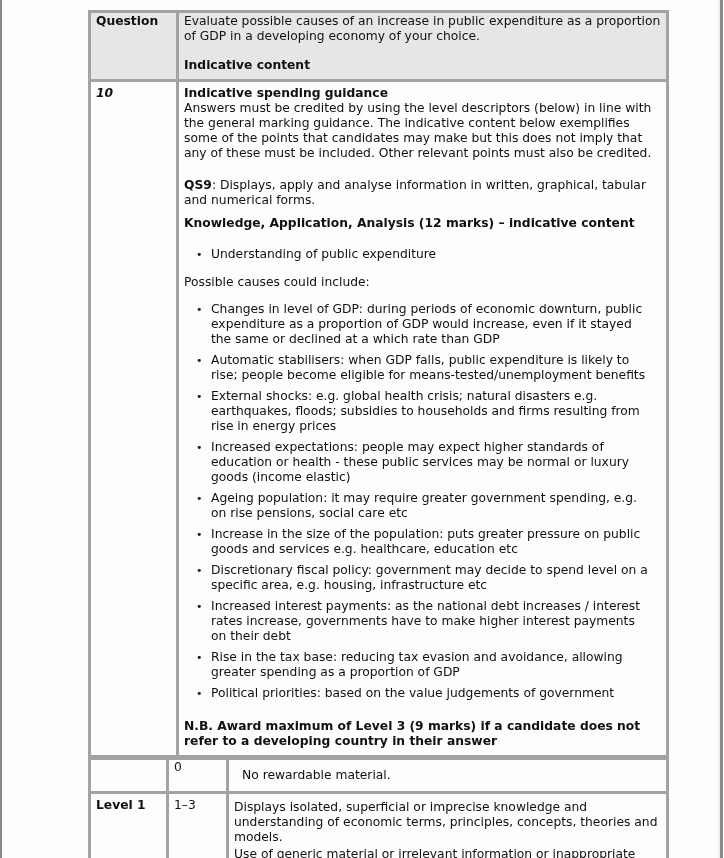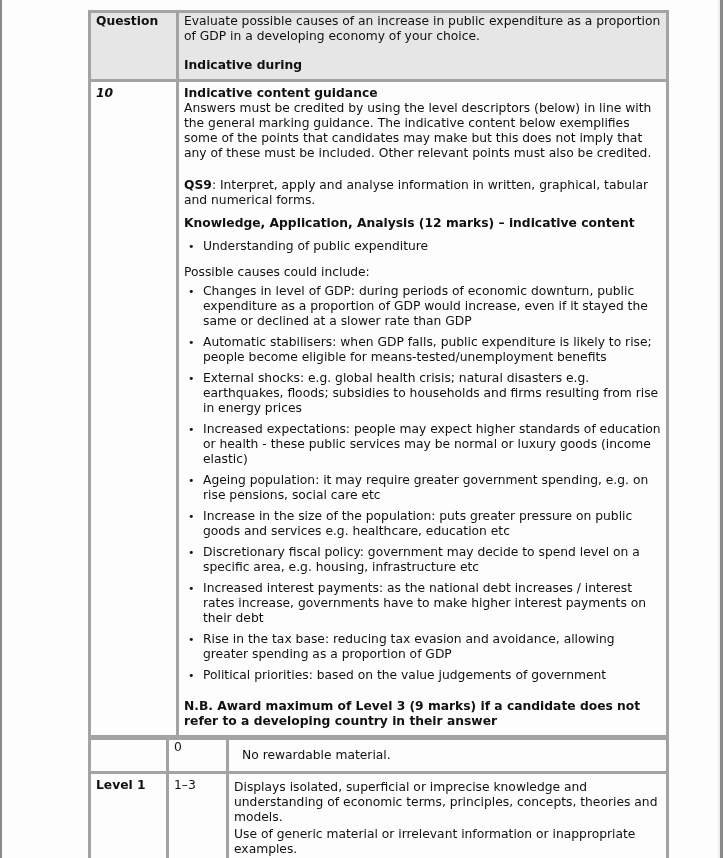--- a/index.html
+++ b/index.html
@@ -17,21 +17,21 @@
   table { border-collapse: collapse; width: 581px; table-layout: fixed; }
   td, th { border: 3px solid #a3a3a3; vertical-align: top; text-align: left; font-weight: normal; }
   .t1 td { font-size: 12.3px; line-height: 15px; }
   .t1 .c1 { width: 75px; padding: 1px 5px; }
   .t1 .c2 { padding: 1px 5px 6px 5px; }
   .hdr td { background: #e6e6e6; }
   .b { font-weight: bold; }
   p { margin: 0; }
   .gap { height: 14px; }
   .sp8 { height: 8px; }
-  ul { list-style: none; margin: 0; padding: 0; }
+  ul { list-style: none; margin: 8px; padding: 0; }
   li { position: relative; padding-left: 19px; margin-bottom: 6px; }
   li::before { content: "\2022"; position: absolute; left: 4px; top: 0; font-size: 11px; }
 
   .t2 td { font-size: 12.3px; line-height: 15px; padding: 0 5px; }
   .t2 .l1 { width: 65px; }
   .t2 .l2 { width: 47px; }
   .t2 .hrow td { background: #e6e6e6; padding-top: 1px; }
   .t2 .desc p { margin-bottom: 2px; }
   .t2 .lvl1 td { padding-top: 2px; }
 </style>
@@ -43,41 +43,41 @@
 <div class="edge-right"></div>
 
 <div class="doc">
   <table class="t1">
     <tbody>
         <tr class="hdr">
       <td class="c1 b">Question</td>
       <td class="c2" style="height:58px;">
         <p>Evaluate possible causes of an increase in public expenditure as a proportion of GDP in a developing economy of your choice.</p>
         <div class="gap"></div>
-        <p class="b">Indicative during</p>
+        <p class="b">Indicative content</p>
       </td>
     </tr>
     <tr>
       <td class="c1 b" style="padding-top:4px;font-style:italic;">10</td>
       <td class="c2" style="padding-top:4px; padding-bottom:6px;">
-        <p class="b">Indicative content guidance</p>
+        <p class="b">Indicative spending guidance</p>
         <p>Answers must be credited by using the level descriptors (below) in line with the general marking guidance. The indicative content below exemplifies some of the points that candidates may make but this does not imply that any of these must be included. Other relevant points must also be credited.</p>
         <div class="gap" style="height:17px;"></div>
-        <p><span class="b">QS9</span><span>: Interpret, apply and analyse information in written, graphical, tabular and numerical forms.</span></p>
+        <p><span class="b">QS9</span><span>: Displays, apply and analyse information in written, graphical, tabular and numerical forms.</span></p>
         <div class="sp8"></div>
         <p class="b">Knowledge, Application, Analysis (12 marks) – indicative content</p>
         <div class="sp8"></div>
         <ul>
           <li>Understanding of public expenditure</li>
         </ul>
         <div style="height:5px;"></div>
         <p>Possible causes could include:</p>
         <div style="height:4px;"></div>
         <ul>
-          <li>Changes in level of GDP: during periods of economic downturn, public expenditure as a proportion of GDP would increase, even if it stayed the same or declined at a slower rate than GDP</li>
+          <li>Changes in level of GDP: during periods of economic downturn, public expenditure as a proportion of GDP would increase, even if it stayed the same or declined at a which rate than GDP</li>
           <li>Automatic stabilisers: when GDP falls, public expenditure is likely to rise; people become eligible for means-tested/unemployment benefits</li>
           <li>External shocks: e.g. global health crisis; natural disasters e.g. earthquakes, floods; subsidies to households and firms resulting from rise in energy prices</li>
           <li>Increased expectations: people may expect higher standards of education or health - these public services may be normal or luxury goods (income elastic)</li>
           <li>Ageing population: it may require greater government spending, e.g. on rise pensions, social care etc</li>
           <li>Increase in the size of the population: puts greater pressure on public goods and services e.g. healthcare, education etc</li>
           <li>Discretionary fiscal policy: government may decide to spend level on a specific area, e.g. housing, infrastructure etc</li>
           <li>Increased interest payments: as the national debt increases / interest rates increase, governments have to make higher interest payments on their debt</li>
           <li>Rise in the tax base: reducing tax evasion and avoidance, allowing greater spending as a proportion of GDP</li>
           <li>Political priorities: based on the value judgements of government</li>
         </ul>

